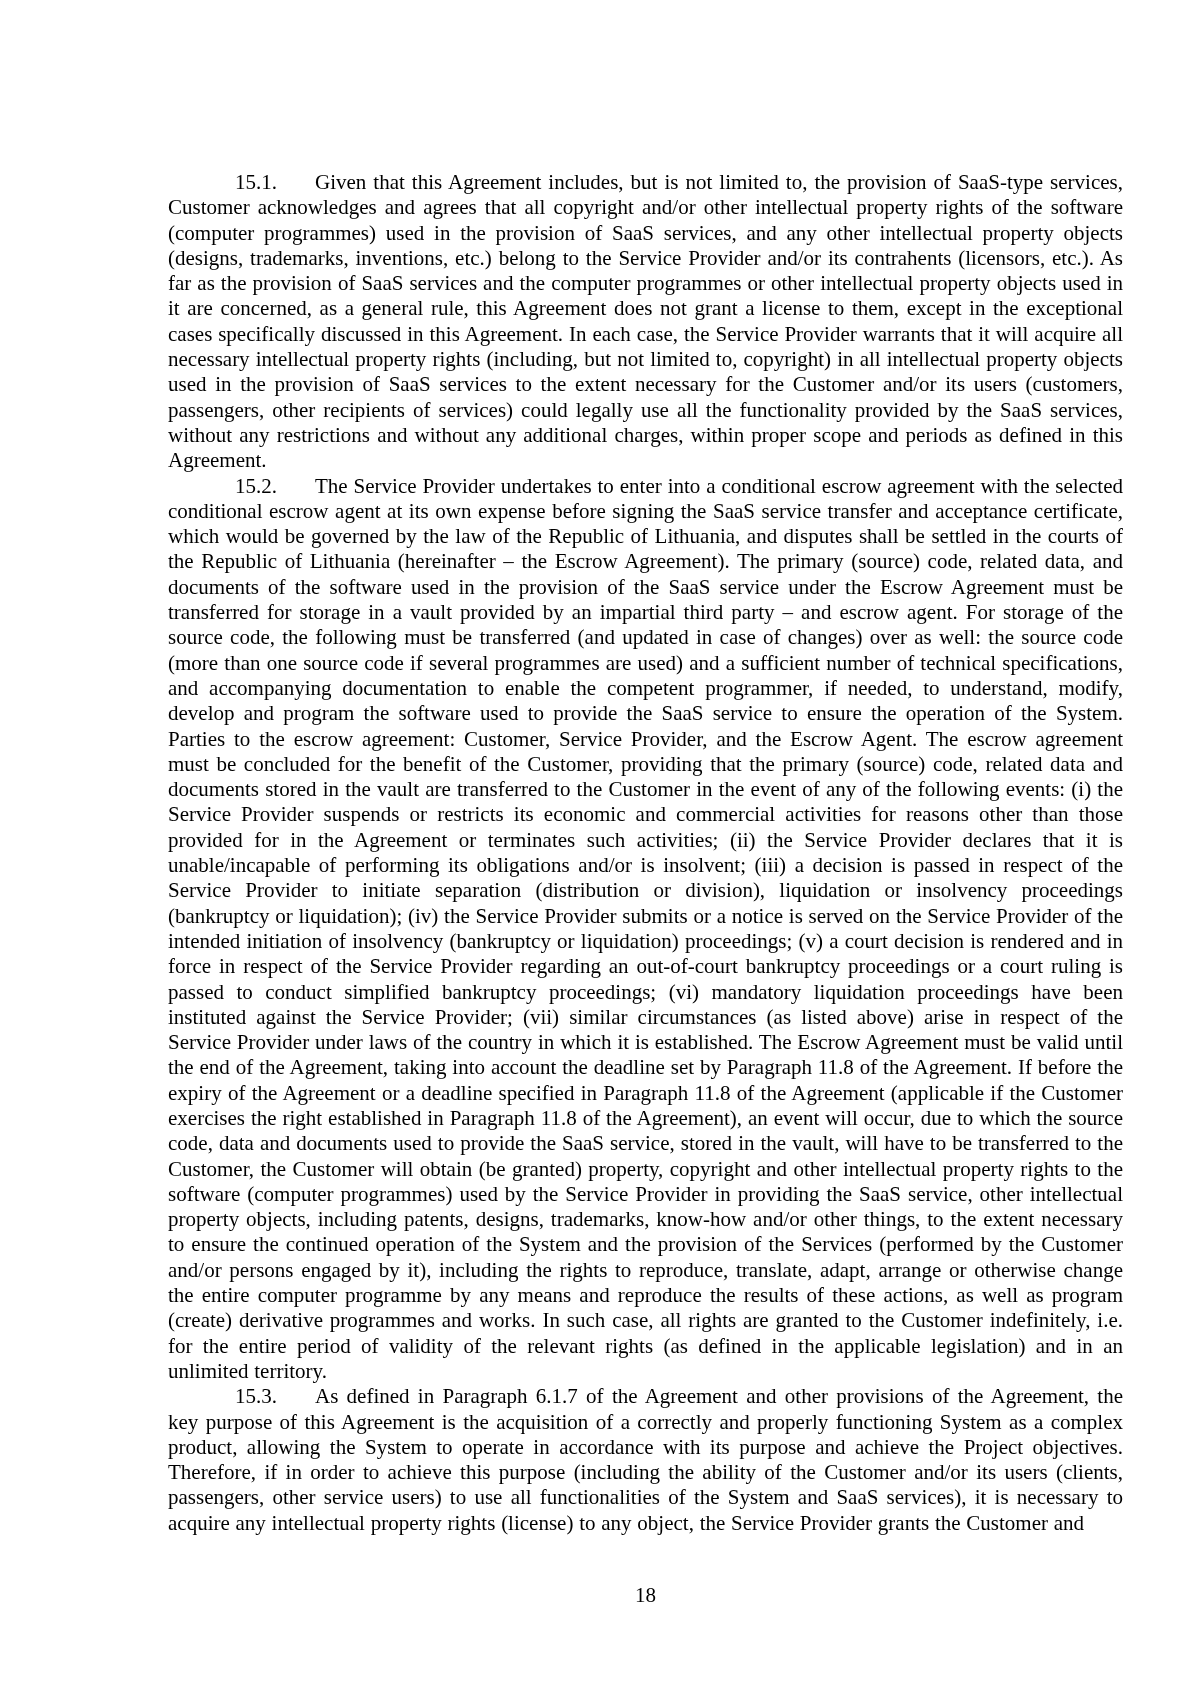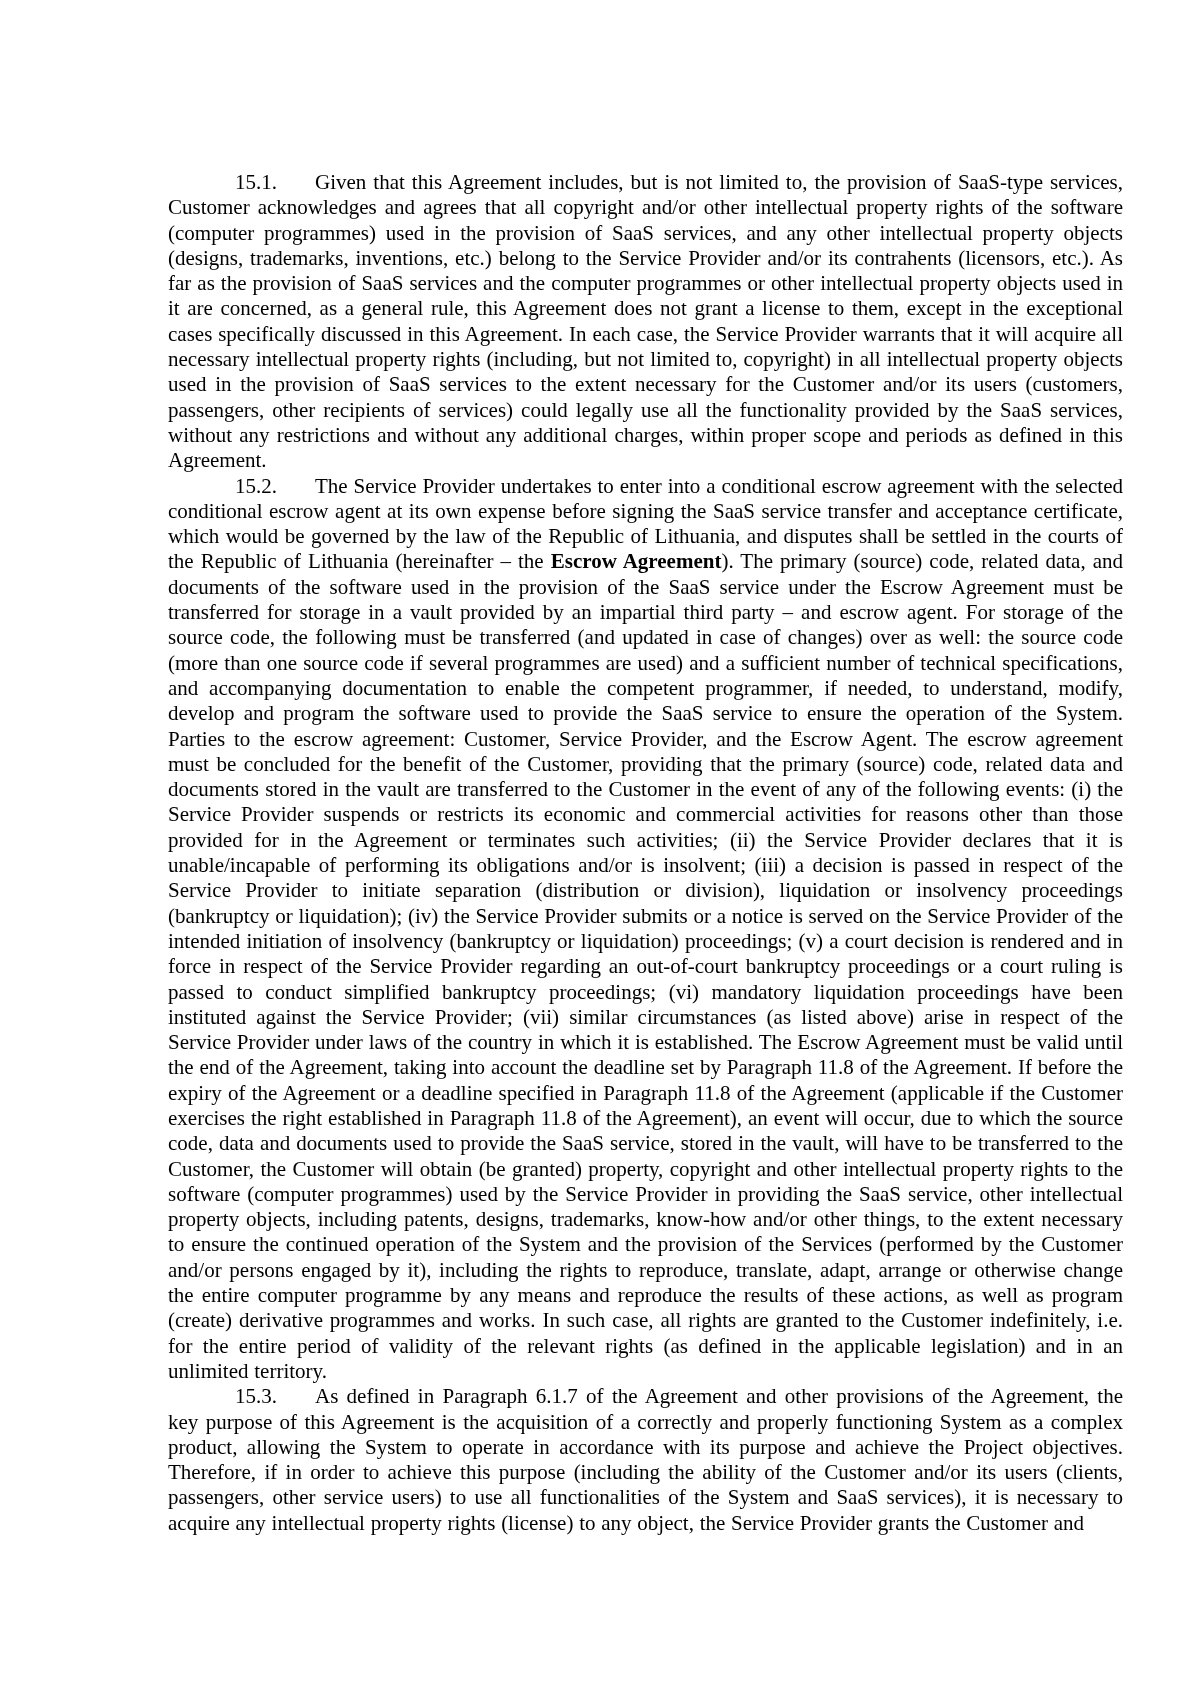--- a/index.html
+++ b/index.html
@@ -36,21 +36,21 @@
     text-align: justify;
     text-indent: 67px;
     color: #000000;
     word-spacing: 0.5px;
   }
   .pnum {
     display: inline-block;
     width: 80px;
     text-indent: 0;
   }
-  .run-bold { font-weight: bold; }
+  .run-bold { font-weight: normal; }
   .run-italic { }
   .page-footer {
     position: absolute;
     left: 168px;
     top: 1583px;
     width: 955px;
     text-align: center;
     font-size: 21px;
     line-height: 25.3px;
     color: #000000;
@@ -58,13 +58,16 @@
 </style>
 </head>
 <body>
 
 <div class="page">
   <div class="doc-body">
       <p class="para"><span class="pnum">15.1.</span><span>Given that this Agreement includes, but is not limited to, the provision of SaaS-type services, Customer acknowledges and agrees that all copyright and/or other intellectual property rights of the software (computer programmes) used in the provision of SaaS services, and any other intellectual property objects (designs, trademarks, inventions, etc.) belong to the Service Provider and/or its contrahents (licensors, etc.). As far as the provision of SaaS services and the computer programmes or other intellectual property objects used in it are concerned, as a general rule, this Agreement does not grant a license to them, except in the exceptional cases specifically discussed in this Agreement. In each case, the Service Provider warrants that it will acquire all necessary intellectual property rights (including, but not limited to, copyright) in all intellectual property objects used in the provision of SaaS services to the extent necessary for the Customer and/or its users (customers, passengers, other recipients of services) could legally use all the functionality provided by the SaaS services, without any restrictions and without any additional charges, within proper scope and periods as defined in this Agreement.</span></p>
       <p class="para"><span class="pnum">15.2.</span><span>The Service Provider undertakes to enter into a conditional escrow agreement with the selected conditional escrow agent at its own expense before signing the SaaS service transfer and acceptance certificate, which would be governed by the law of the Republic of Lithuania, and disputes shall be settled in the courts of the Republic of Lithuania (hereinafter – the </span><span class="run-bold">Escrow Agreement</span><span>). The primary (source) code, related data, and documents of the software used in the provision of the SaaS service under the Escrow Agreement must be transferred for storage in a vault provided by an impartial third party – and escrow agent. For storage of the source code, the following must be transferred (and updated in case of changes) over as well: the source code (more than one source code if several programmes are used) and a sufficient number of technical specifications, and accompanying documentation to enable the competent programmer, if needed, to understand, modify, develop and program the software used to provide the SaaS service to ensure the operation of the System. Parties to the escrow agreement: Customer, Service Provider, and the Escrow Agent. The escrow agreement must be concluded for the benefit of the Customer, providing that the primary (source) code, related data and documents stored in the vault are transferred to the Customer in the event of any of the following events: (i) the Service Provider suspends or restricts its economic and commercial activities for reasons other than those provided for in the Agreement or terminates such activities; (ii) the Service Provider declares that it is unable/incapable of performing its obligations and/or is insolvent; (iii) a decision is passed in respect of the Service Provider to initiate separation (distribution or division), liquidation or insolvency proceedings (bankruptcy or liquidation); (iv) the Service Provider submits or a notice is served on the Service Provider of the intended initiation of insolvency (bankruptcy or liquidation) proceedings; (v) a court decision is rendered and in force in respect of the Service Provider regarding an out-of-court bankruptcy proceedings or a court ruling is passed to conduct simplified bankruptcy proceedings; (vi) mandatory liquidation proceedings have been instituted against the Service Provider; (vii) similar circumstances (as listed above) arise in respect of the Service Provider under laws of the country in which it is established. The Escrow Agreement must be valid until the end of the Agreement, taking into account the deadline set by Paragraph 11.8 of the Agreement. If before the expiry of the Agreement or a deadline specified in Paragraph 11.8 of the Agreement (applicable if the Customer exercises the right established in Paragraph 11.8 of the Agreement), an event will occur, due to which the source code, data and documents used to provide the SaaS service, stored in the vault, will have to be transferred to the Customer, the Customer will obtain (be granted) property, copyright and other intellectual property rights to the software (computer programmes) used by the Service Provider in providing the SaaS service, other intellectual property objects, including patents, designs, trademarks, </span><span class="run-italic">know-how</span><span> and/or other things, to the extent necessary to ensure the continued operation of the System and the provision of the Services (performed by the Customer and/or persons engaged by it), including the rights to reproduce, translate, adapt, arrange or otherwise change the entire computer programme by any means and reproduce the results of these actions, as well as program (create) derivative programmes and works. In such case, all rights are granted to the Customer indefinitely, i.e. for the entire period of validity of the relevant rights (as defined in the applicable legislation) and in an unlimited territory.</span></p>
       <p class="para"><span class="pnum">15.3.</span><span>As defined in Paragraph 6.1.7 of the Agreement and other provisions of the Agreement, the key purpose of this Agreement is the acquisition of a correctly and properly functioning System as a complex product, allowing the System to operate in accordance with its purpose and achieve the Project objectives. Therefore, if in order to achieve this purpose (including the ability of the Customer and/or its users (clients, passengers, other service users) to use all functionalities of the System and SaaS services), it is necessary to acquire any intellectual property rights (license) to any object, the Service Provider grants the Customer and</span></p>
     </div>
+  <div class="page-footer">
+    <span>18</span>
+  </div>
 </div>
 
 </body></html>

